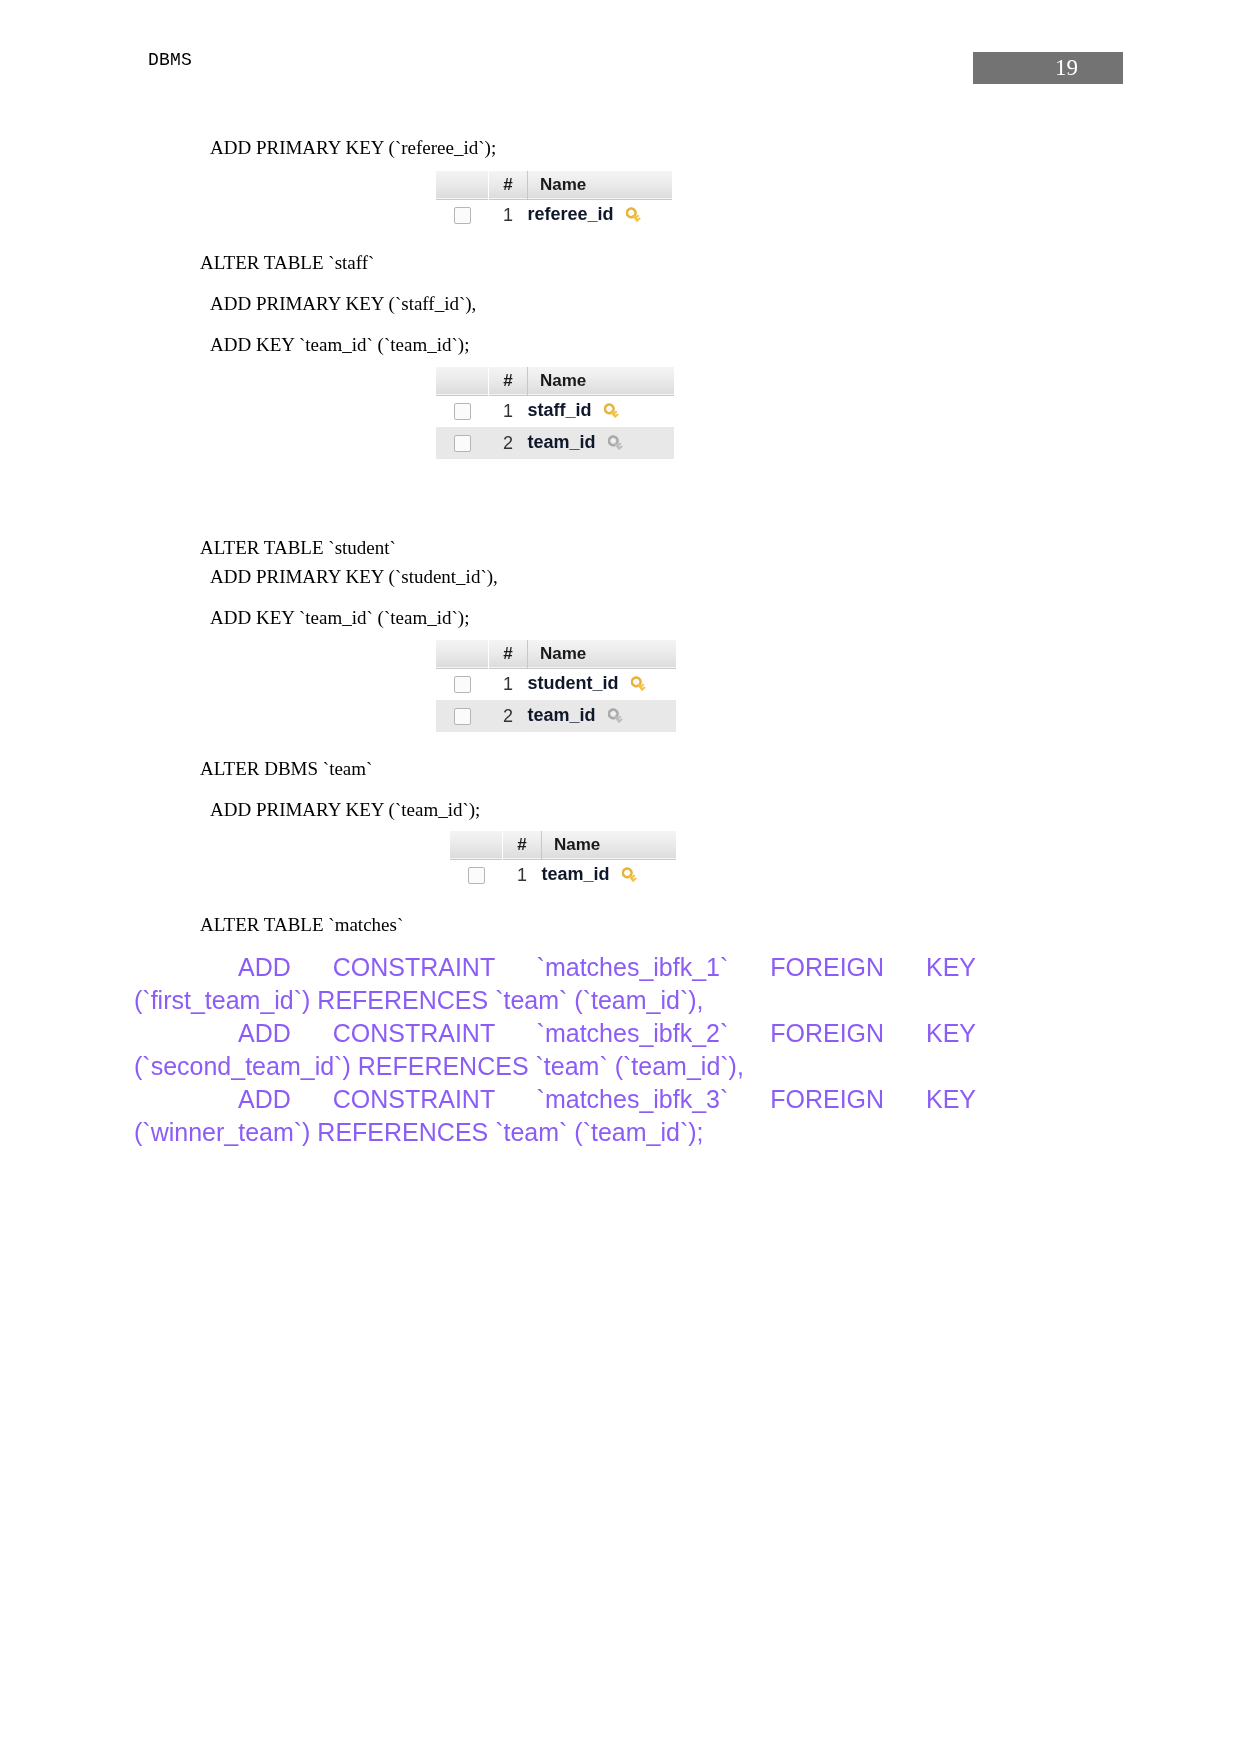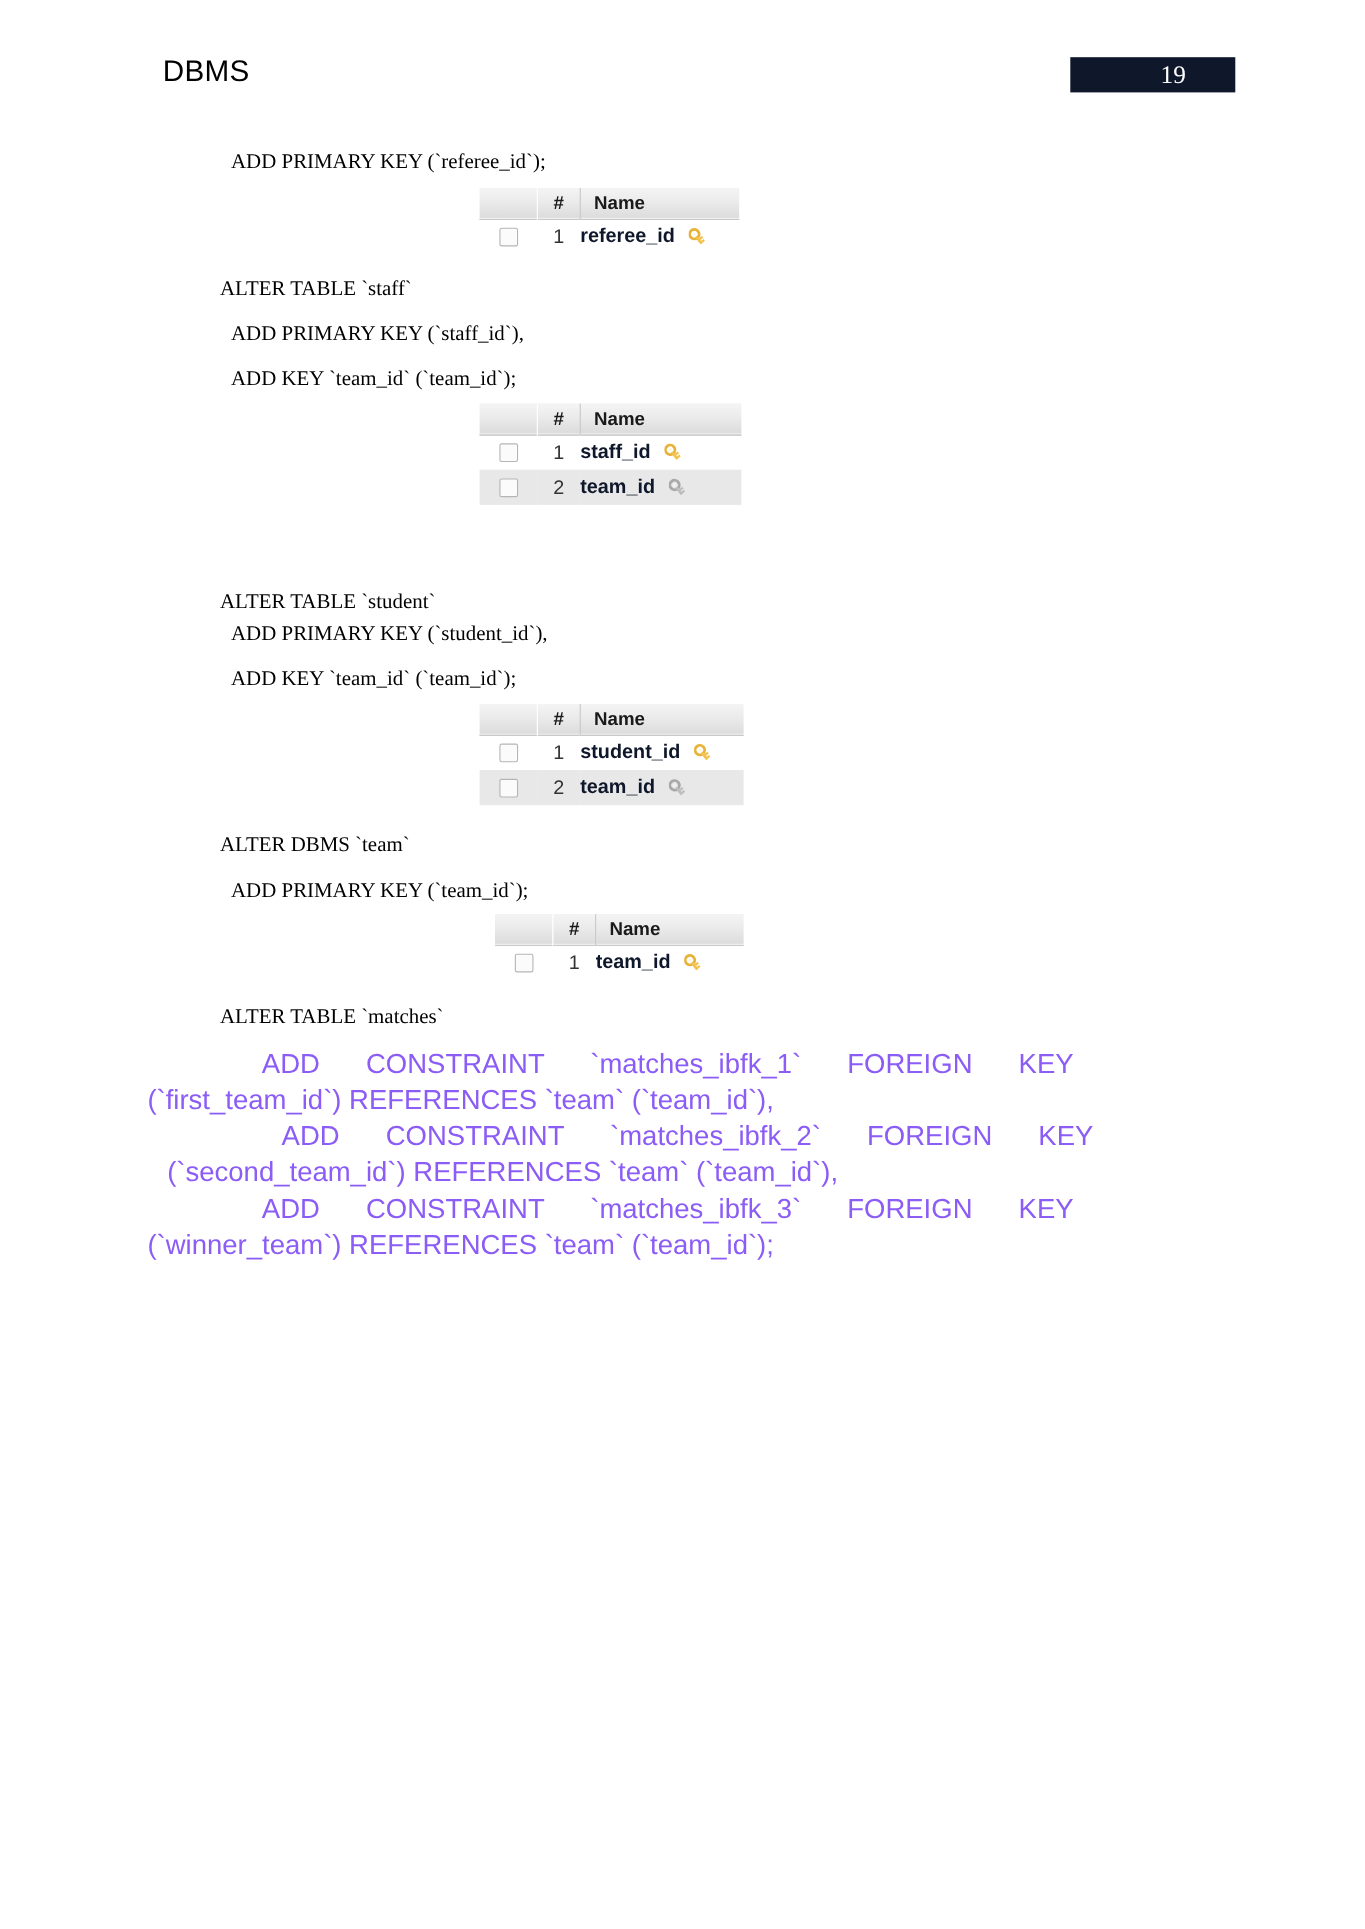--- a/index.html
+++ b/index.html
@@ -10,27 +10,27 @@
     color:#000000;
     position:relative;
     overflow:hidden;
   }
   .page { position:relative; width:1241px; height:1754px; box-sizing:border-box; }
 
   
   .header { position:absolute; left:0; top:0; width:1241px; height:110px; }
   .hdr-title {
     position:absolute; left:148px; top:50px;
-    font-size:27px; font-family:Liberation Sans, sans-serif; color:#000;
+    font-size:18px; font-family:Liberation Mono, monospace; color:#000;
     letter-spacing:0.2px;
   }
   .page-badge {
     position:absolute; left:973px; top:52px;
     width:150px; height:32px;
-    background:#0f172a;
+    background:#737373;
     color:#ffffff;
     font-size:23px;
     font-family:"Liberation Serif", serif;
     text-align:right;
     box-sizing:border-box;
     padding-right:45px;
     line-height:32px;
   }
 
   
@@ -288,18 +288,18 @@
             </span>
           </td>
         </tr>
       </tbody>
     </table>
 
     <div class="line" style="left:200px; top:910px;">ALTER TABLE `matches`</div>
 
     <div class="para" style="top:951px;"><span class="indent"></span><span>ADD CONSTRAINT `matches_ibfk_1` FOREIGN KEY (`first_team_id`) REFERENCES `team` (`team_id`),</span></div>
 
-    <div class="para" style="top:1017px;margin-left:18px;"><span class="indent"></span><span>ADD CONSTRAINT `matches_ibfk_2` FOREIGN KEY (`second_team_id`) REFERENCES `team` (`team_id`),</span></div>
+    <div class="para" style="top:1017px;"><span class="indent"></span><span>ADD CONSTRAINT `matches_ibfk_2` FOREIGN KEY (`second_team_id`) REFERENCES `team` (`team_id`),</span></div>
 
     <div class="para" style="top:1083px;"><span class="indent"></span><span>ADD CONSTRAINT `matches_ibfk_3` FOREIGN KEY (`winner_team`) REFERENCES `team` (`team_id`);</span></div>
 
   </div>
 </div>
 
 </body></html>

